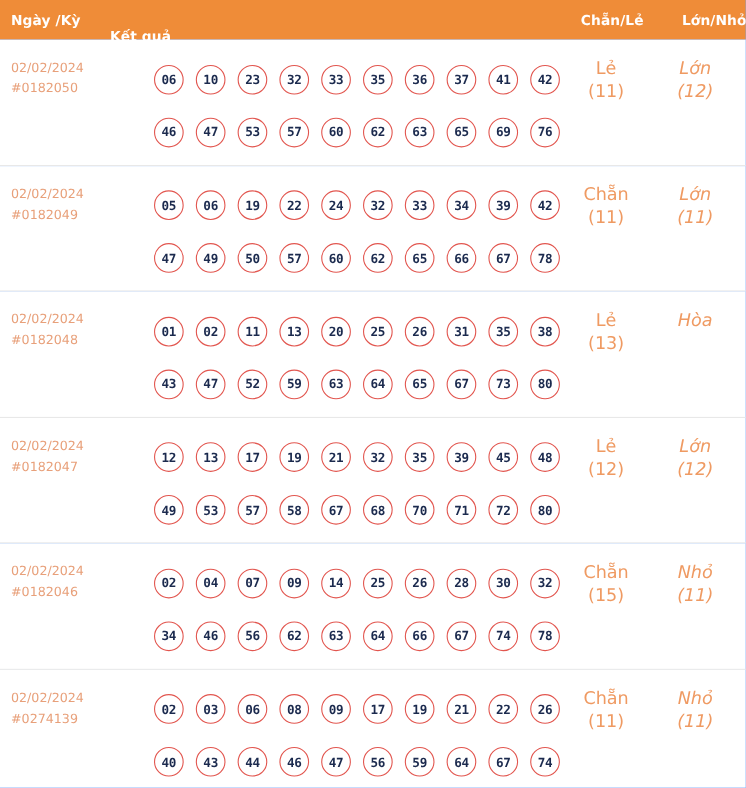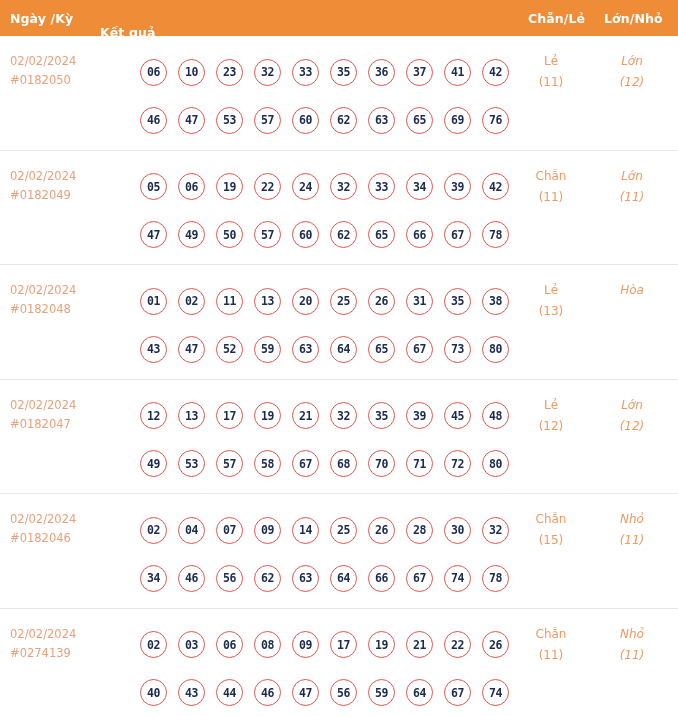--- a/index.html
+++ b/index.html
@@ -34,21 +34,21 @@
     color: #ffffff;
     font-size: 12.5px;
     font-weight: bold;
     white-space: nowrap;
     position: absolute;
     letter-spacing: 0.1px;
   }
   .hcell-date   { left: 10px; }
   .hcell-result { left: 100px; margin-top: 28px; }
   .hcell-oddeven{ left: 528px; }
-  .hcell-bigsmall{ left: 604px; }
+  .hcell-bigsmall{ left: 620px; }
 
   
   .row {
     position: relative;
     height: 114.5px;
     border-bottom: 1px solid #e8e8e8;
     box-sizing: border-box;
     background: #ffffff;
   }
   .row:last-child { border-bottom: none; }
@@ -94,21 +94,21 @@
     letter-spacing: -0.3px;
     background: #ffffff;
   }
 
   .stat {
     position: absolute;
     top: 15px;
     width: 70px;
     text-align: center;
     color: #ef9a62;
-    font-size: 12px;
+    font-size: 16px;
     line-height: 21px;
   }
   .stat-oddeven  { left: 516px; }
   .stat-bigsmall { left: 597px; font-style: italic; }
   .stat .stat-label { display: block; }
   .stat .stat-count { display: block; }
 </style>
 </head>
 <body>
 

